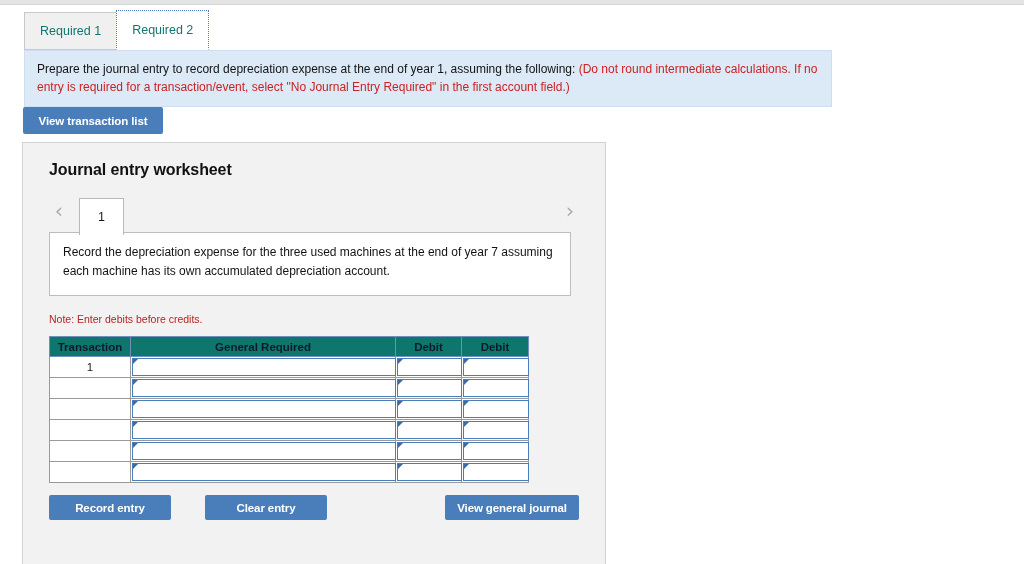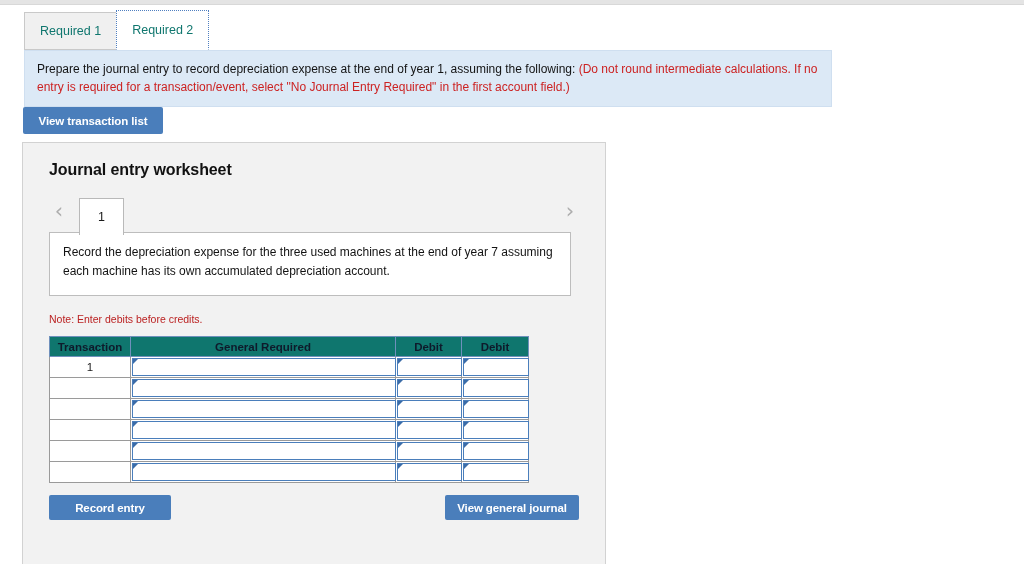--- a/index.html
+++ b/index.html
@@ -380,17 +380,20 @@
         <td class="inputcell">
             <div class="cell-input"></div>
           </td>
       </tr>
     </tbody>
   </table>
 
   <button class="btn btn-record">
     <span>Record entry</span>
   </button>
+  <button class="btn btn-clear">
+    <span>Clear entry</span>
+  </button>
   <button class="btn btn-viewgj">
     <span>View general journal</span>
   </button>
 
 </div>
 
 </body></html>

